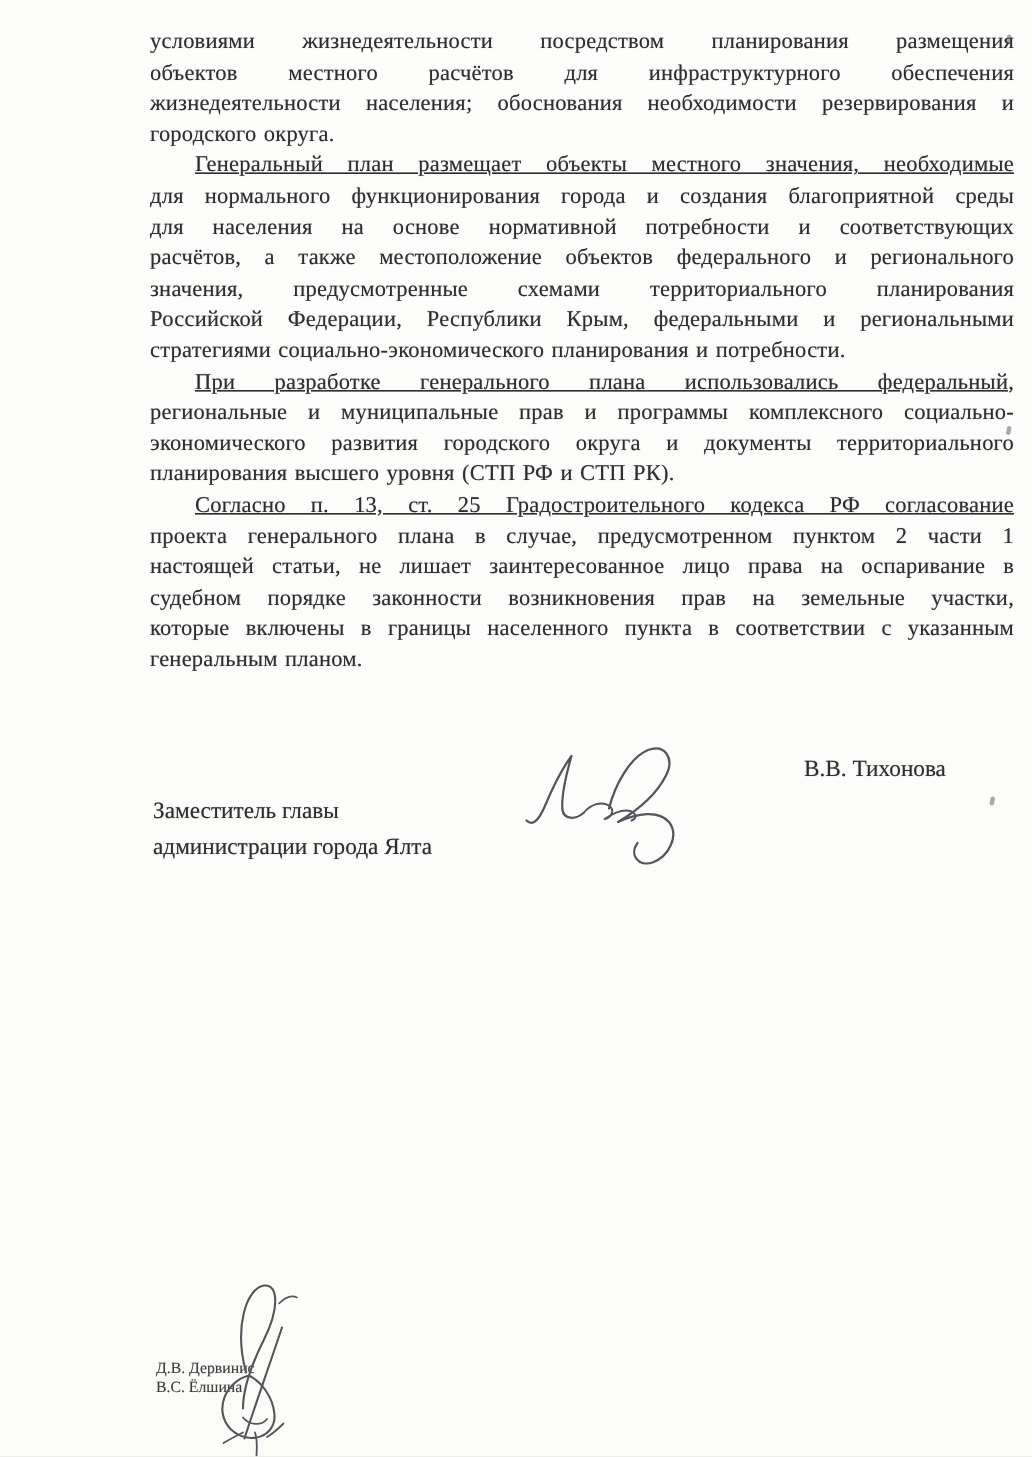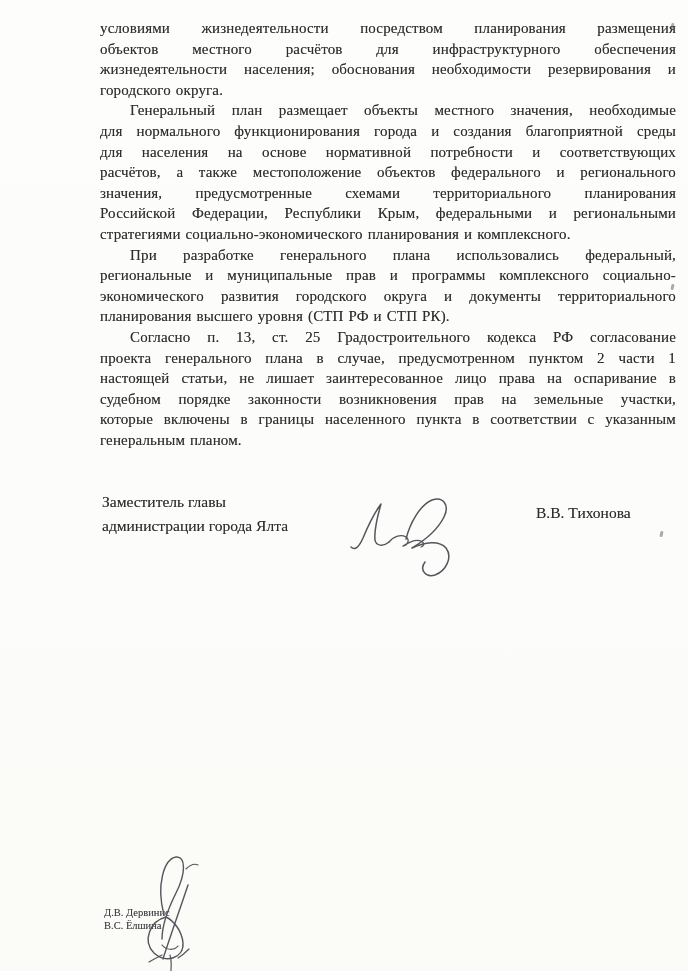--- a/index.html
+++ b/index.html
@@ -16,24 +16,24 @@
     position:absolute; left:100px; top:18px; width:576px;
     text-shadow:0 0 .6px rgba(46,46,48,.5);
   }
   .par { margin:0; }
   .line {
     font-size:15px; line-height:20.6px;
     letter-spacing:.15px; word-spacing:1px;
     text-align:justify; text-align-last:justify;
   }
   .line.last { text-align-last:left; }
-  .line.ind  { padding-left:30px; }
+  .line.ind  { padding-left:30px;text-decoration:underline; }
 
   .sig-title {
-    position:absolute; left:102px; top:490px;
+    position:absolute; left:102px; top:529px;
     font-size:15.5px; line-height:23.5px;
     text-shadow:0 0 .6px rgba(46,46,48,.5);
   }
   .sig-name {
     position:absolute; left:536px; top:504px;
     font-size:15.5px;
     text-shadow:0 0 .6px rgba(46,46,48,.5);
   }
   .sig-main  { position:absolute; left:348px; top:495px; }
   .sig-scrawl{ position:absolute; left:128px; top:851px; }
@@ -63,21 +63,21 @@
       <div class="line last">городского округа.</div>
     </div>
 
     <div class="par">
       <div class="line ind">Генеральный план размещает объекты местного значения, необходимые</div>
       <div class="line">для нормального функционирования города и создания благоприятной среды</div>
       <div class="line">для населения на основе нормативной потребности и соответствующих</div>
       <div class="line">расчётов, а также местоположение объектов федерального и регионального</div>
       <div class="line">значения, предусмотренные схемами территориального планирования</div>
       <div class="line">Российской Федерации, Республики Крым, федеральными и региональными</div>
-      <div class="line last">стратегиями социально-экономического планирования и комплексного.</div>
+      <div class="line last">стратегиями социально-экономического планирования и потребности.</div>
     </div>
 
     <div class="par">
       <div class="line ind">При разработке генерального плана использовались федеральный,</div>
       <div class="line">региональные и муниципальные прав и программы комплексного социально-</div>
       <div class="line">экономического развития городского округа и документы территориального</div>
       <div class="line last">планирования высшего уровня (СТП РФ и СТП РК).</div>
     </div>
 
     <div class="par">

